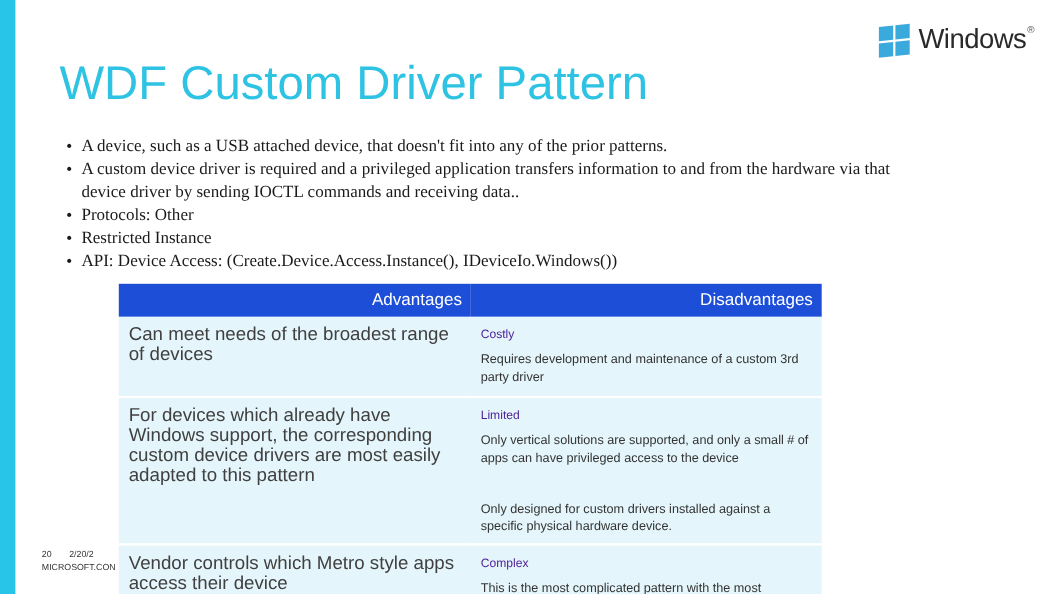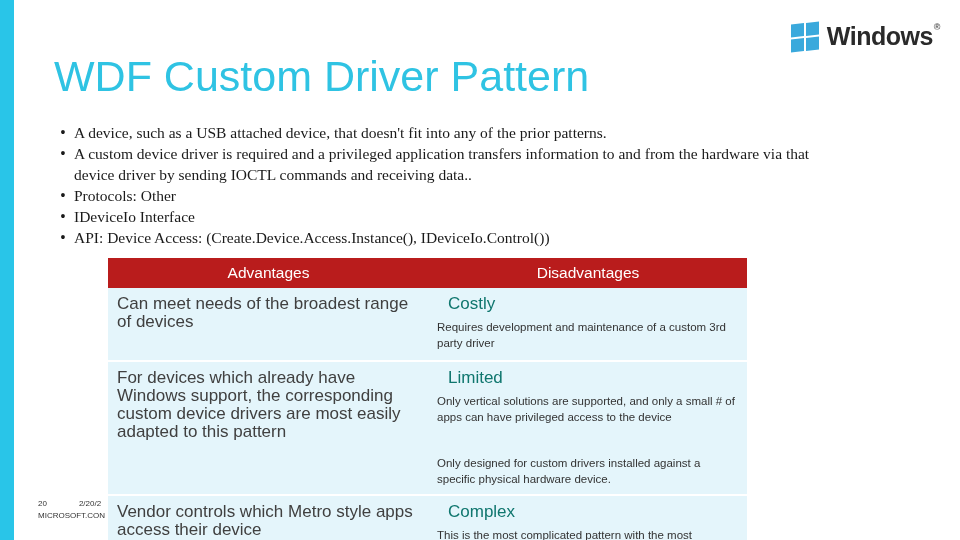--- a/index.html
+++ b/index.html
@@ -44,21 +44,21 @@
     transform: skewY(-6deg);
   }
   .win-flag span {
     background: #3aa9dc;
     display: block;
   }
   .win-word {
     font-size: 25px;
     color: #2a2a2a;
     letter-spacing: -0.5px;
-    font-weight: 700;
+    font-weight: 400;
   }
   .win-tm {
     font-size: 9px;
     color: #555;
     vertical-align: top;
     margin-left: 1px;
   }
 
   
   .slide-title {
@@ -104,49 +104,48 @@
   
   .tbl {
     position: absolute;
     left: 108px;
     top: 258px;
     width: 639px;
     border-collapse: collapse;
     table-layout: fixed;
   }
   .tbl th {
-    background: #b91c1c;
+    background: #1d4ed8;
     color: #ffffff;
     font-weight: 400;
     font-size: 15.5px;
-    text-align: center;
+    text-align: right;
     padding: 6px 8px 6px 9px;
     height: 15px;
     vertical-align: middle;
     margin-left: 20px;
   }
   .tbl td {
     background: #e4f5fb;
     vertical-align: top;
     padding: 7px 9px 7px 9px;
     font-size: 13.5px;
     color: #1a1a1a;
     border: none;
   }
   .tbl td.adv {
     color: #404040;
     font-size: 17px;
     line-height: 18px;
   }
   .dis-head {
-    font-size: 17px;
-    color: #0f766e;
+    font-size: 11px;
+    color: #4c1d95;
     margin-bottom: 6px;
     line-height: 18px;
-    margin-left: 11px;
   }
   .dis-body {
     font-size: 11.5px;
     color: #333333;
     line-height: 16px;
   }
   .dis-body + .dis-body {
     margin-top: 30px;
   }
   .row-sep td {
@@ -165,21 +164,21 @@
     position: absolute;
     left: 38px;
     bottom: 18px;
     font-size: 8px;
     color: #333333;
     line-height: 12px;
     width: 120px;
   }
   .footer .f-row {
     display: flex;
-    gap: 32px;
+    gap: 16px;
   }
 </style>
 </head>
 <body>
 
 <div class="left-bar"></div>
 
 <div class="win-logo">
   <div class="win-flag">
     <span></span>
@@ -200,25 +199,25 @@
   <div class="bullet-row">
     <div class="bullet-dot">•</div>
     <div class="bullet-text">A custom device driver is required and a privileged application transfers information to and from the hardware via that device driver by sending IOCTL commands and receiving data..</div>
   </div>
   <div class="bullet-row">
     <div class="bullet-dot">•</div>
     <div class="bullet-text">Protocols: Other</div>
   </div>
   <div class="bullet-row">
     <div class="bullet-dot">•</div>
-    <div class="bullet-text">IDeviceIo Interface</div>
-  </div>
-  <div class="bullet-row">
-    <div class="bullet-dot">•</div>
-    <div class="bullet-text">API: Device Access: (Create.Device.Access.Instance(), IDeviceIo.Control())</div>
+    <div class="bullet-text">Restricted Instance</div>
+  </div>
+  <div class="bullet-row">
+    <div class="bullet-dot">•</div>
+    <div class="bullet-text">API: Device Access: (Create.Device.Access.Instance(), IDeviceIo.Windows())</div>
   </div>
 </div>
 
 <table class="tbl">
   <colgroup>
     <col style="width:320px">
     <col style="width:319px">
   </colgroup>
   <thead>
     <tr>

